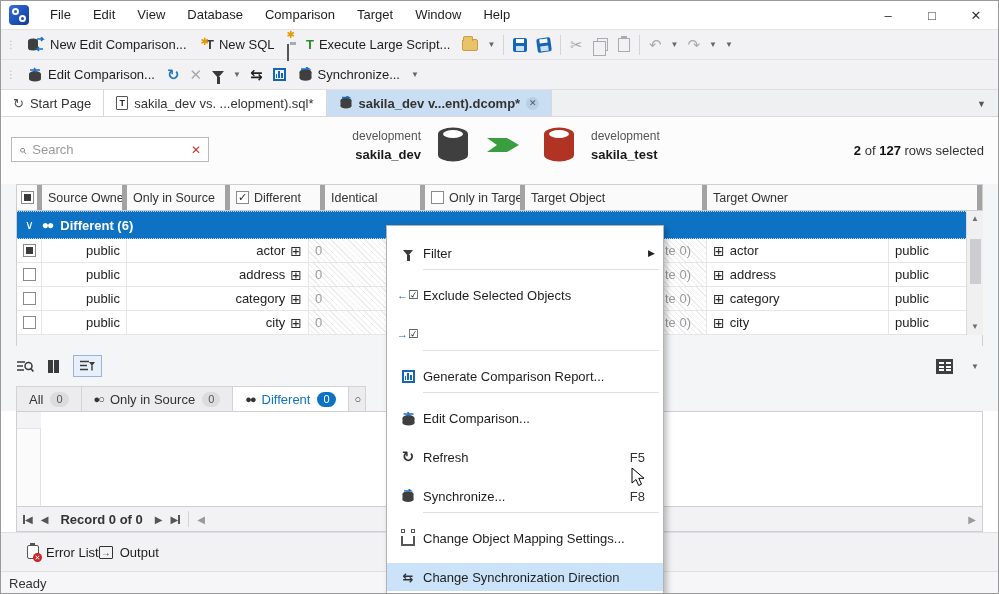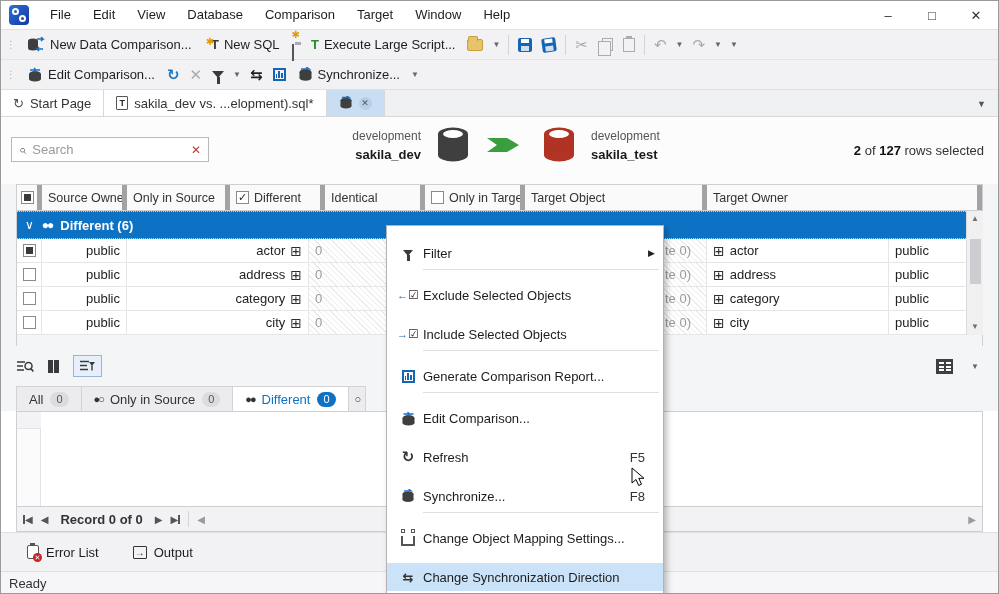--- a/index.html
+++ b/index.html
@@ -113,21 +113,21 @@
   .bottom-grid .gutter { position:absolute; left:0; top:0; bottom:0; width:24px; border-right:1px solid #e3e3e6; background:#fbfbfc; }
   .bottom-grid .gutter-cell { position:absolute; left:0; top:0; width:24px; height:17px; border-bottom:1px solid #e3e3e6; background:#f3f3f5; }
 
   .navigator { height:26px; margin:0 15px; background:#f2f2f4; border:1px solid #cfcfd3; display:flex; align-items:center; padding:0 6px; gap:8px; color:#444; }
   .nav-btn { display:flex; align-items:center; font-size:10px; color:#555; }
   .nav-btn .bar { width:2px; height:9px; background:#555; }
   .nav-label { font-weight:bold; color:#333; padding:0 4px; }
   .nav-sep { width:1px; height:16px; background:#d4d4d8; }
   .nav-right { margin-left:auto; font-size:10px; color:#9a9a9e; }
 
-  .panel-tabs { height:39px; background:#f2f2f4; display:flex; align-items:center; gap:34px; padding-left:26px; border-top:1px solid #e0e0e4; }
+  .panel-tabs { height:39px; background:#f2f2f4; display:flex; align-items:center; padding-left:26px; border-top:1px solid #e0e0e4; }
   .panel-tab { display:flex; align-items:center; gap:7px; color:#1e1e1e; }
   .clip-ic { width:12px; height:14px; border:1.5px solid #555; border-radius:2px; position:relative; background:#fff; }
   .clip-ic::before { content:""; position:absolute; top:-3px; left:2px; width:5px; height:3px; background:#555; }
   .clip-ic .err { position:absolute; right:-4px; bottom:-4px; width:9px; height:9px; background:#cc2222; color:#fff; border-radius:50%; font-size:7px; line-height:9px; text-align:center; font-weight:bold; }
   .out-ic { width:14px; height:13px; border:1.5px solid #333; border-radius:1px; font-size:10px; line-height:11px; text-align:center; color:#333; font-weight:bold; }
 
   .statusbar { height:24px; background:#f6f6f8; border-top:1px solid #e0e0e4; display:flex; align-items:center; padding-left:8px; color:#333; }
 
   
   .ctx-menu { position:absolute; left:385px; top:224px; width:278px; background:#fff; border:1px solid #b3b3b7; box-shadow:3px 3px 6px rgba(0,0,0,.25); padding:2px 0; z-index:50; }
@@ -180,21 +180,21 @@
   <div class="toolbar">
     <span class="grip">⋮</span>
     <div class="tb-btn">
       <svg width="18" height="15">
           <ellipse cx="6" cy="4" rx="5" ry="2.5" fill="#3f3f3f"></ellipse>
           <rect x="1" y="4" width="10" height="7" fill="#3f3f3f"></rect>
           <ellipse cx="6" cy="11" rx="5" ry="2.5" fill="#3f3f3f"></ellipse>
           <path d="M10 2 l6 0 -2 -2 M16 2 l-2 2" stroke="#1a6fc4" stroke-width="1.5" fill="none"></path>
           <path d="M16 12 l-6 0 2 2 M10 12 l2 -2" stroke="#1a6fc4" stroke-width="1.5" fill="none"></path>
         </svg>
-      <span>New Data Comparison...</span>
+      <span>New Edit Comparison...</span>
     </div>
     <div class="tb-btn">
       <span><span class="star">✱</span><span class="tglyph">T</span></span>
       <span>New SQL</span>
     </div>
     <div class="tb-btn icon-only">
       <span><span class="star">✱</span><span class="paste-ic" style="border-color:#555;"></span></span>
     </div>
     <div class="tb-btn">
       <span><span class="tglyph green">T</span></span>
@@ -285,20 +285,21 @@
       <span class="sqlfile">T</span>
       <span>sakila_dev vs. ...elopment).sql*</span>
     </div>
     <div class="doc-tab active">
       <svg width="14" height="14">
           <ellipse cx="7" cy="4.5" rx="5.5" ry="2.8" fill="#3f3f3f"></ellipse>
           <rect x="1.5" y="4.5" width="11" height="5.5" fill="#3f3f3f"></rect>
           <ellipse cx="7" cy="10" rx="5.5" ry="2.6" fill="#3f3f3f"></ellipse>
           <path d="M3 1.5 l7 0 -2.5 -1.5" stroke="#1a6fc4" stroke-width="1.4" fill="none"></path>
         </svg>
+      <span>sakila_dev v...ent).dcomp*</span>
       <span class="close">✕</span>
     </div>
     <span class="overflow-dd">▼</span>
   </div>
 
   <div class="cmp-header">
     <div class="searchbox">
       <span class="mag">⌕</span>
       <span class="ph">Search</span>
       <span class="clear">✕</span>
@@ -534,21 +535,20 @@
       <span class="lbl">Filter</span>
       <span class="sub">▶</span>
     </div>
     <div class="ctx-sep"></div>
     <div class="ctx-item">
       <span class="ic arrow-cb"><span class="a">←</span>☑</span>
       <span class="lbl">Exclude Selected Objects</span>
     </div>
     <div class="ctx-item">
       <span class="ic arrow-cb"><span class="a">→</span>☑</span>
-      <span class="lbl">Include Selected Objects</span>
     </div>
     <div class="ctx-sep"></div>
     <div class="ctx-item">
       <span class="ic">
           <span class="report-ic">
             <i style="height:4px;"></i>
             <i style="height:7px;"></i>
             <i style="height:5px;"></i>
           </span>
         </span>

